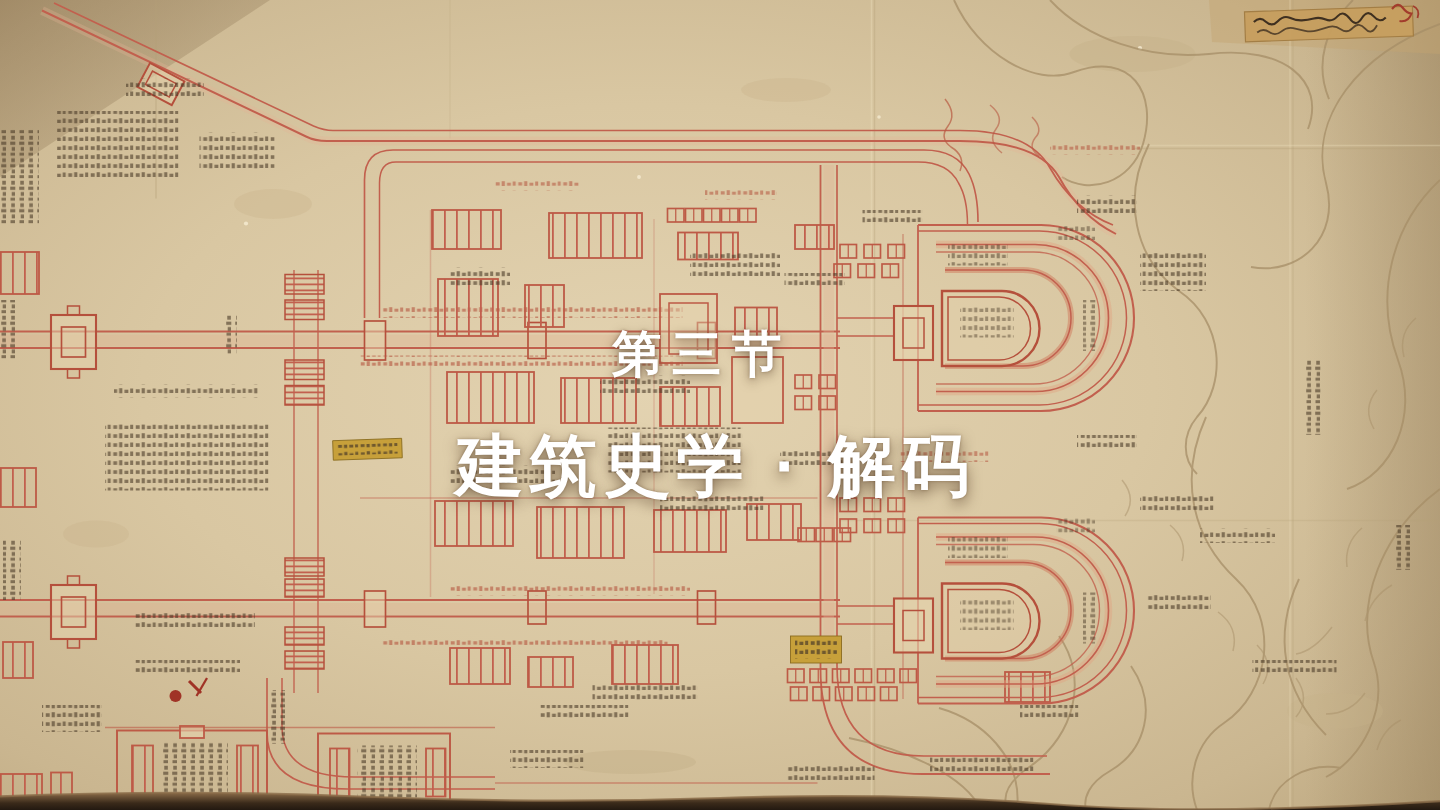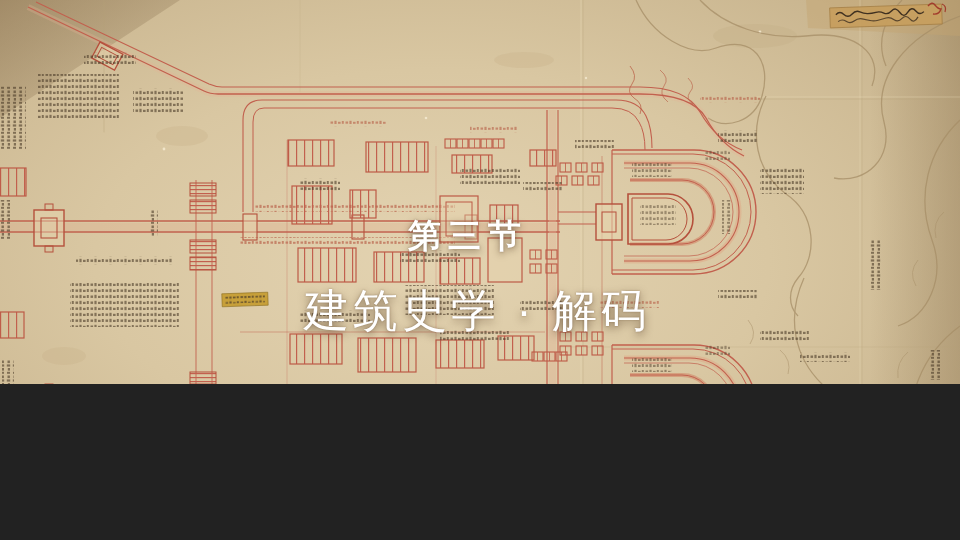--- a/index.html
+++ b/index.html
@@ -1,23 +1,23 @@
 <!DOCTYPE html>
 <html><head>
 <meta charset="utf-8">
 <style>
   html,body{margin:0;padding:0;background:#222;}
-  .stage{position:relative;width:960px;height:384px;overflow:hidden;
+  .stage{position:relative;width:960px;height:540px;overflow:hidden;
          font-family:"Liberation Sans","DejaVu Sans",sans-serif;}
   .stage svg{position:absolute;inset:0;display:block;}
   .title-block{position:absolute;left:0;right:24px;top:214px;text-align:center;
                color:#fff;pointer-events:none;}
   .section-label{font-size:33px;font-weight:700;letter-spacing:7px;
                  text-shadow:0 2px 7px rgba(70,45,25,.6),0 0 2px rgba(90,60,30,.45);}
-  .slide-title{margin-top:22px;font-size:45px;font-weight:400;letter-spacing:4px;
+  .slide-title{margin-top:22px;font-size:45px;font-weight:700;letter-spacing:4px;
                text-shadow:0 3px 9px rgba(70,45,25,.6),0 0 2px rgba(90,60,30,.45);padding-left:18px;}
 </style>
 </head>
 <body>
 
 <div class="stage">
 <svg viewBox="0 0 960 540" width="960" height="540" xmlns="http://www.w3.org/2000/svg">
   <defs>
     <radialGradient id="paperGrad" cx="45%" cy="48%" r="78%">
       <stop offset="0%" stop-color="#e3d3b1"></stop>

